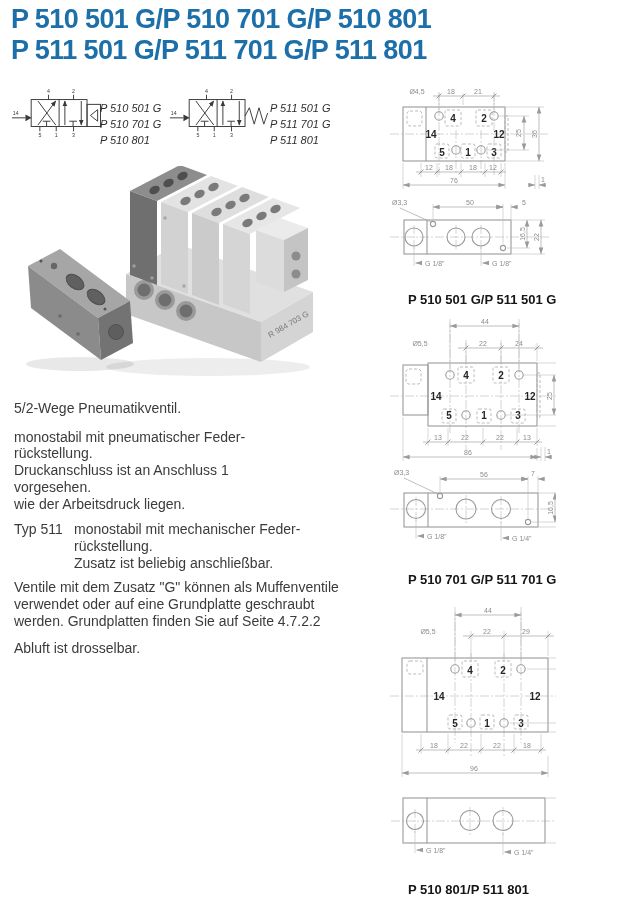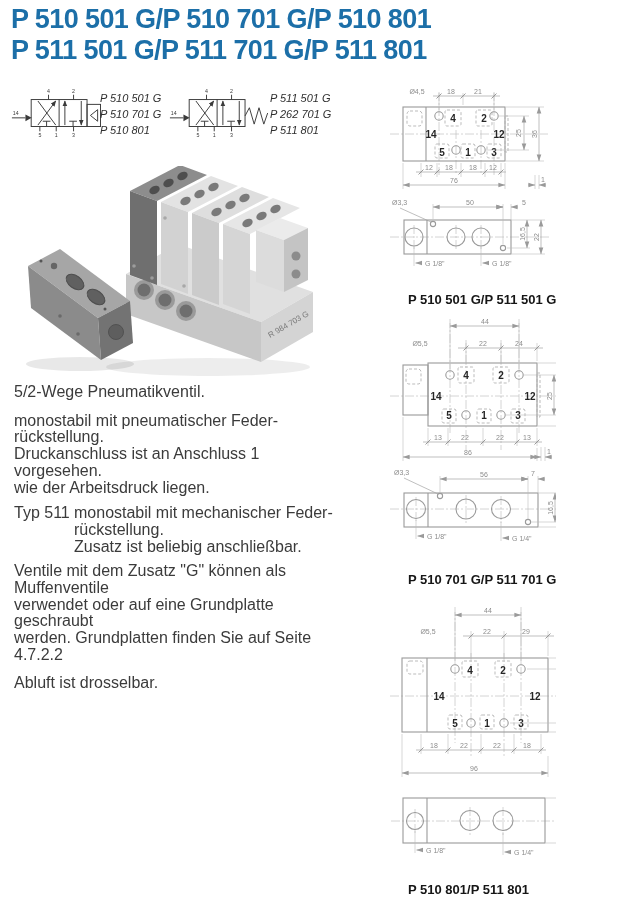--- a/index.html
+++ b/index.html
@@ -2,23 +2,23 @@
 <html><head>
 <meta charset="utf-8">
 <style>
   html,body{margin:0;padding:0;background:#fff;}
   .page{position:relative;width:556px;height:905px;background:#ffffff;overflow:hidden;
         font-family:"Liberation Sans",sans-serif;}
   .title{position:absolute;left:11px;top:4px;color:#1c6fa8;font-weight:700;
          font-size:27px;line-height:31px;letter-spacing:-0.6px;white-space:nowrap;}
   
   .sym{position:absolute;}
-  .sym-labels{position:absolute;font-style:italic;font-size:11px;line-height:16px;color:#2e2e2e;white-space:nowrap;}
+  .sym-labels{position:absolute;font-style:italic;font-size:11px;line-height:16px;color:#2e2e2e;white-space:nowrap;margin-top:10px;}
   
-  .desc{position:absolute;left:14px;top:384px;width:336px;font-size:16px;line-height:16.7px;color:#3b3b3b;}
+  .desc{position:absolute;left:14px;top:400px;width:336px;font-size:14px;line-height:16.7px;color:#3b3b3b;}
   .typrow{display:flex;}
   .typlabel{width:60px;flex:none;}
   .typlines{flex:1;}
   .mt12{margin-top:12px}.mt9{margin-top:9px}.mt8{margin-top:8px}.mt11{margin-top:11px}
   
   .fig{position:absolute;left:388px;width:234px;}
   .fig1{top:85px}.fig2{top:315px}.fig3{top:595px}
   .figcap{font-weight:700;font-size:13px;color:#161616;padding-left:20px;margin-top:6px;white-space:nowrap;}
   
   .ln{fill:none;stroke:#9a9a9a;stroke-width:1.1;}
@@ -114,21 +114,21 @@
       <polyline class="sl" points="80,29 84.5,20.5 89.5,37.5 94.5,20.5 99.5,37.5 103.5,26"></polyline>
       <text class="st" x="40" y="5.5">4</text>
       <text class="st" x="66" y="5.5">2</text>
       <text class="st" x="31" y="51">5</text>
       <text class="st" x="48" y="51">1</text>
       <text class="st" x="66" y="51">3</text>
     </g>
   </svg>
   <div class="sym-labels" style="left:270px;top:90px">
     <div>P 511 501 G</div>
-    <div>P 262 701 G</div>
+    <div>P 511 701 G</div>
     <div>P 511 801</div>
   </div>
 
   <svg style="position:absolute;left:8px;top:166px" width="312" height="214" viewBox="0 0 312 214">
     <g>
       <ellipse cx="200" cy="201" rx="102" ry="9" fill="#000" opacity="0.07"></ellipse>
       <polygon points="118,108 253,156 305,126 170,78" fill="#e0e0e0"></polygon>
       <polygon points="118,108 253,156 253,196 118,148" fill="#c7c7c7"></polygon>
       <polygon points="253,156 305,126 305,166 253,196" fill="#d4d4d4"></polygon>
       <circle cx="136" cy="124" r="10" fill="#9a9a9a"></circle>

